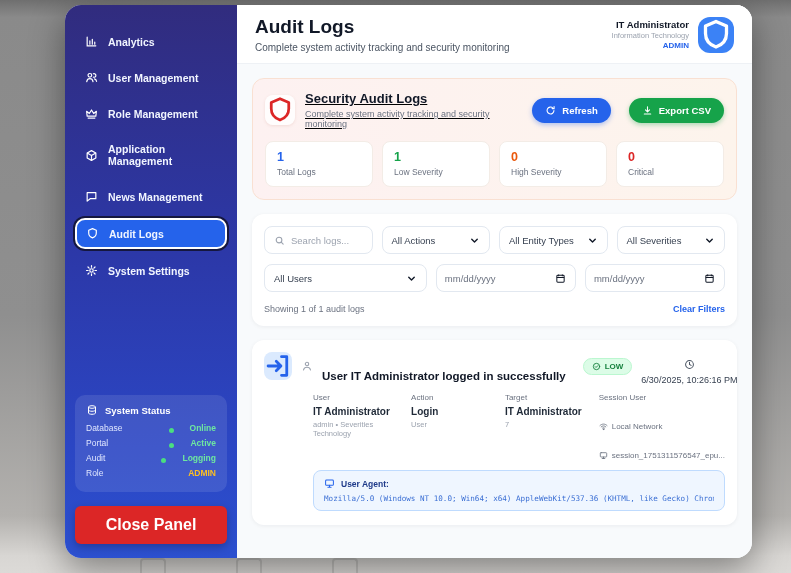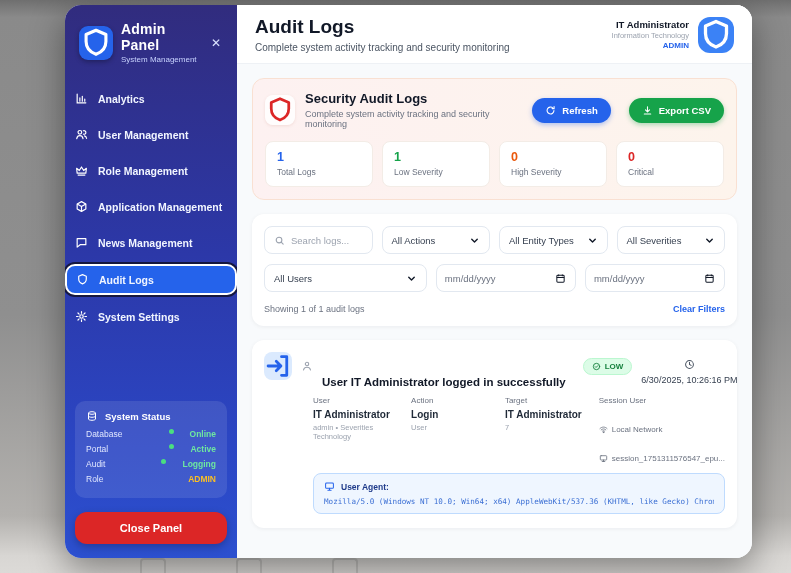--- a/index.html
+++ b/index.html
@@ -27,34 +27,34 @@
     color:#fff; padding:12px 0 0 0;
   }
   .side-head { display:flex; align-items:center; gap:8px; padding:4px 12px 10px 14px; }
   .logo-box { width:34px; height:34px; border-radius:9px; background:#2563eb; display:flex; align-items:center; justify-content:center; flex:0 0 34px; box-shadow:0 2px 5px rgba(0,0,0,.3); }
   .logo-box svg { width:18px; height:18px; }
   .side-title { flex:1; }
   .side-title .t { font-size:14px; font-weight:bold; letter-spacing:.2px; }
   .side-title .s { font-size:8px; color:#c7d2fe; margin-top:2px; }
   .side-close { color:#dbe3ff; font-size:12px; cursor:pointer; padding:2px 4px; }
 
-  .side-menu { margin-top:10px; padding:0 0; }
+  .side-menu { margin-top:10px; padding:0 10px; }
   .menu-item { display:flex; align-items:center; gap:10px; padding:8px 10px; margin-bottom:7px; border-radius:10px; font-size:10.5px; font-weight:bold; cursor:pointer; color:#f1f5ff; }
   .menu-item .icn { width:13px; height:13px; flex:0 0 13px; display:flex; }
   .menu-item.active { background:#2563eb; border:2px solid #ffffff; box-shadow:0 0 0 2px #15173f; padding:7px 9px; }
 
   .side-spacer { flex:1; }
   .status-card { margin:0 10px 12px; background:rgba(255,255,255,.10); border-radius:10px; padding:9px 11px; }
   .status-title { display:flex; align-items:flex-end; gap:7px; font-size:9.5px; font-weight:bold; margin-bottom:7px; }
   .status-title .icn { width:12px; height:12px; display:flex; }
   .status-row { display:flex; justify-content:space-between; align-items:center; font-size:8.5px; margin:5px 0; color:#e0e7ff; }
-  .status-val { font-weight:bold; display:flex; align-items:flex-start; gap:16px; }
+  .status-val { font-weight:bold; display:flex; align-items:flex-end; gap:16px; }
   .dot { width:5px; height:5px; border-radius:50%; background:#4ade80; display:inline-block; }
   .v-green { color:#6ee7a0; } .v-yellow { color:#fbbf24; }
-  .close-btn { margin:2px 10px 14px; background:#dc2626; color:#fff; font-weight:bold; font-size:11px; text-align:center; padding:10px 0; border-radius:12px; cursor:pointer; box-shadow:0 3px 8px rgba(0,0,0,.25); }
+  .close-btn { margin:2px 10px 14px; background:#dc2626; color:#fff; font-weight:bold; font-size:16px; text-align:center; padding:10px 0; border-radius:6px; cursor:pointer; box-shadow:0 3px 8px rgba(0,0,0,.25); }
 
   
   .main { flex:1; display:flex; flex-direction:column; background:#f8fafc; min-width:0; }
   .main-header { background:#fff; padding:11px 18px 10px; border-bottom:1px solid #eef1f5; display:flex; align-items:center; justify-content:space-between; }
   .mh-title { font-size:19px; font-weight:bold; color:#111827; }
   .mh-sub { font-size:10px; color:#4b5563; margin-top:4px; }
   .mh-right { display:flex; align-items:center; gap:9px; }
   .mh-user { text-align:right; }
   .mh-user .n { font-size:9.5px; font-weight:bold; color:#111827; }
   .mh-user .d { font-size:7.5px; color:#9ca3af; margin-top:1px; }
@@ -62,21 +62,21 @@
   .avatar { width:36px; height:36px; border-radius:12px; background:#3b82f6; display:flex; align-items:center; justify-content:center; }
   .avatar svg { width:17px; height:17px; }
 
   .main-body { padding:14px 15px; flex:1; min-height:0; }
 
   
   .sec-card { background:linear-gradient(90deg,#fdf1f1 0%,#fdf4ec 100%); border:1px solid #f9e0d2; border-radius:12px; padding:12px; }
   .sec-head { display:flex; align-items:center; gap:10px; }
   .sec-icon { width:30px; height:30px; border-radius:8px; background:rgba(255,255,255,.85); display:flex; align-items:center; justify-content:center; flex:0 0 30px; box-shadow:0 1px 3px rgba(180,100,80,.15); }
   .sec-icon svg { width:16px; height:16px; }
-  .sec-titles { flex:1; min-width:0; }
+  .sec-titles { flex:1; min-width:0;text-decoration:underline; }
   .sec-t { font-size:13px; font-weight:bold; color:#111827; }
   .sec-s { font-size:9px; color:#6b7280; margin-top:3px; }
   .btn { display:flex; align-items:center; gap:6px; border-radius:999px; padding:7px 13px; font-size:9.5px; font-weight:bold; color:#fff; cursor:pointer; white-space:nowrap; }
   .btn .icn { width:11px; height:11px; display:flex; }
   .btn-refresh { background:#2563eb; box-shadow:0 2px 5px rgba(37,99,235,.35); }
   .btn-export { background:#16a34a; box-shadow:0 2px 5px rgba(22,163,74,.35); margin-left:8px; }
   .stats-row { display:flex; gap:9px; margin-top:12px; }
   .stat-card { flex:1; background:#fff; border:1px solid #f3ece6; border-radius:8px; padding:8px 11px 9px; min-width:0; }
   .stat-v { font-size:12.5px; font-weight:bold; }
   .stat-l { font-size:8.5px; color:#6b7280; margin-top:3px; }
@@ -97,21 +97,21 @@
   .f-meta { display:flex; justify-content:space-between; align-items:center; margin-top:12px; }
   .f-showing { font-size:9px; color:#6b7280; }
   .f-clear { font-size:9px; font-weight:bold; color:#2563eb; cursor:pointer; }
 
   
   .log-card { background:#fff; border-radius:12px; padding:12px; margin-top:14px; box-shadow:0 1px 4px rgba(15,23,42,.06); }
   .log-top { display:flex; align-items:flex-start; gap:9px; }
   .log-ico { width:28px; height:28px; border-radius:8px; background:#dbeafe; display:flex; align-items:center; justify-content:center; flex:0 0 28px; }
   .log-ico svg { width:14px; height:14px; }
   .log-person { width:12px; height:12px; display:flex; margin-top:8px; flex:0 0 12px; color:#9ca3af; }
-  .log-title { font-size:11.5px; font-weight:bold; color:#111827; margin-top:24px; white-space:nowrap; }
+  .log-title { font-size:11.5px; font-weight:bold; color:#111827; margin-top:18px; white-space:nowrap; }
   .badge { display:flex; align-items:center; gap:4px; background:#dcfce7; border:1px solid #bbf7d0; color:#15803d; font-size:8px; font-weight:bold; border-radius:999px; padding:3px 8px; margin:6px 0 0 8px; }
   .badge .icn { width:9px; height:9px; display:flex; }
   .log-time { margin-left:auto; display:flex; align-items:center; gap:5px; font-size:9px; color:#374151; margin-top:7px; white-space:nowrap;flex-direction:column; }
   .log-time .icn { width:11px; height:11px; display:flex; color:#4b5563; }
   .log-cols { display:grid; grid-template-columns:1.05fr 1fr 1fr 1.2fr; gap:8px; margin:8px 0 0 49px; }
   .col-l { font-size:8px; color:#6b7280; }
   .col-v { font-size:10px; font-weight:bold; color:#1f2937; margin-top:4px; }
   .col-s { font-size:7.5px; color:#9ca3af; margin-top:3px; }
   .sess-line { display:flex; align-items:center; gap:4px; font-size:8px; color:#6b7280; margin-top:20px; white-space:nowrap; overflow:hidden; }
   .sess-line .icn { width:9px; height:9px; flex:0 0 9px; display:flex; }
@@ -127,34 +127,20 @@
 
 <div class="bg-ghost">
     <div></div>
     <div></div>
     <div></div>
   </div>
 
 <div class="panel">
 
   <div class="sidebar">
-    <div class="side-head">
-      <div class="logo-box">
-        <span class="icn">
-            <svg viewBox="0 0 24 24" fill="none" stroke="#fff" stroke-width="2.2" stroke-linejoin="round">
-              <path d="M12 3l7 3v5c0 4.6-3 7.6-7 9-4-1.4-7-4.4-7-9V6l7-3z"></path>
-            </svg>
-          </span>
-      </div>
-      <div class="side-title">
-        <div class="t">Admin Panel</div>
-        <div class="s">System Management</div>
-      </div>
-      <div class="side-close">✕</div>
-    </div>
 
     <div class="side-menu">
       <div class="menu-item">
         <span class="icn">
             <svg viewBox="0 0 24 24" fill="none" stroke="#fff" stroke-width="2.2" stroke-linecap="round">
               <path d="M4 4v16h16"></path>
               <path d="M9 17v-6M13.5 17V8M18 17v-4"></path>
             </svg>
           </span>
         <span>Analytics</span>

